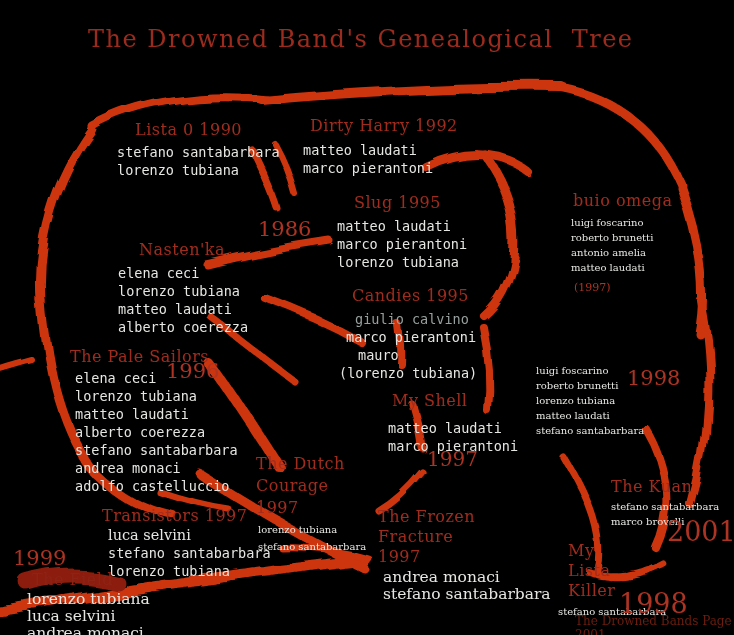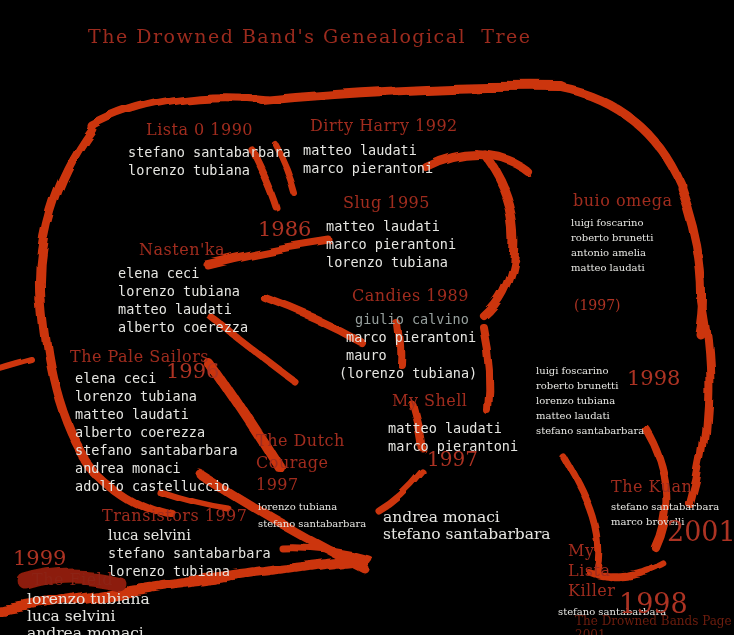--- a/index.html
+++ b/index.html
@@ -5,36 +5,36 @@
   :root{
     --bg:#000000; --band:#a02c1e; --year:#ad3323; --title:#9c2b1e;
     --member:#e6e6e2; --member_gray:#97a09e; --footer:#6e1d0e;
     --stroke:#cc3510; --stroke_dark:#8c1c08;
   }
   html,body{margin:0;padding:0;}
   body{width:734px;height:635px;background:var(--bg);position:relative;overflow:hidden;
        font-family:"Liberation Serif", serif;}
   svg.rose{position:absolute;left:0;top:0;z-index:1;}
   .txt{position:absolute;z-index:2;}
-  .page-title{font-family:"DejaVu Serif", serif;font-size:19px;color:var(--title);
+  .page-title{font-family:"DejaVu Serif", serif;font-size:24px;color:var(--title);
       letter-spacing:1.5px;white-space:pre;}
   .band{position:absolute;z-index:2;}
   .bname{font-family:"DejaVu Serif", serif;font-size:16px;color:var(--band);
       letter-spacing:.5px;line-height:19px;}
   .mlist{margin-top:4px;}
   .mlist.mono{font-family:"DejaVu Sans Mono", monospace;font-size:13.5px;
       line-height:18px;color:var(--member);}
   .mlist.serif{font-family:"DejaVu Serif", serif;font-size:10px;line-height:15px;
       color:var(--member);}
   .mlist.serif.big{font-size:15.5px;line-height:17px;}
   .m.gray{color:var(--member_gray);}
   .m.serifline{font-family:"DejaVu Serif", serif;font-size:14.5px;line-height:17px;}
   .m.monoline{font-family:"DejaVu Sans Mono", monospace;font-size:13.5px;line-height:18px;}
   .yr{position:absolute;z-index:2;font-family:"DejaVu Serif", serif;color:var(--year);}
-  .yr.s16{font-size:14px;margin-top:16px;} .yr.s20{font-size:20px;} .yr.s21{font-size:21px;} .yr.s27{font-size:27px;}
+  .yr.s16{font-size:11px;} .yr.s20{font-size:20px;} .yr.s21{font-size:21px;} .yr.s27{font-size:27px;}
   .footer{font-family:"DejaVu Serif", serif;font-size:12px;color:var(--footer);}
   path.st{fill:none;stroke:var(--stroke);stroke-linecap:round;}
   path.st.dark{stroke:var(--stroke_dark);}
   path.st.dash{stroke-dasharray:5 3;}
 </style>
 </head>
 <body>
 
 <svg class="rose" width="734" height="635" viewBox="0 0 734 635">
   <defs>
@@ -75,37 +75,37 @@
     <path class="st" stroke-width="10" d="M 213,368 C 236,400 258,434 278,466"></path>
     <path class="st" stroke-width="9" d="M 200,474 C 252,508 308,540 364,568"></path>
     <path class="st" stroke-width="7" d="M 420,470 C 405,489 391,501 377,509"></path>
     <path class="st" stroke-width="8" d="M 483,327 C 489,355 491,383 488,411"></path>
     <path class="st" stroke-width="7" d="M 160,492 C 184,500 208,506 228,509"></path>
   </g>
 </svg>
 
 <div class="txt page-title" style="left:88px;top:25px">The Drowned Band's Genealogical  Tree</div>
 
-<div class="band" style="left:128px;top:120px">
+<div class="band" style="left:117px;top:120px">
   <div class="bname" style="margin-left:18px">Lista 0 1990</div>
   <div class="mlist mono">
     <div class="m">stefano santabarbara</div>
     <div class="m">lorenzo tubiana</div>
   </div>
 </div>
 
 <div class="band" style="left:303px;top:116px">
   <div class="bname" style="margin-left:7px">Dirty Harry 1992</div>
   <div class="mlist mono" style="margin-top:6px">
     <div class="m">matteo laudati</div>
     <div class="m">marco pierantoni</div>
   </div>
 </div>
 
-<div class="band" style="left:326px;top:193px">
+<div class="band" style="left:337px;top:193px">
   <div class="bname" style="margin-left:17px">Slug 1995</div>
   <div class="mlist mono" style="margin-top:5px">
     <div class="m">matteo laudati</div>
     <div class="m">marco pierantoni</div>
     <div class="m">lorenzo tubiana</div>
   </div>
 </div>
 
 <div class="band" style="left:571px;top:191px">
   <div class="bname" style="margin-left:2px">buio omega</div>
@@ -123,25 +123,25 @@
   <div class="mlist mono" style="margin-top:5px">
     <div class="m">elena ceci</div>
     <div class="m">lorenzo tubiana</div>
     <div class="m">matteo laudati</div>
     <div class="m">alberto coerezza</div>
   </div>
 </div>
 <div class="yr s21" style="left:258px;top:217px">1986</div>
 
 <div class="band" style="left:339px;top:286px">
-  <div class="bname" style="margin-left:13px">Candies 1989</div>
+  <div class="bname" style="margin-left:13px">Candies 1995</div>
   <div class="mlist mono" style="margin-top:5px">
     <div class="m gray" style="margin-left:16px">giulio calvino</div>
     <div class="m" style="margin-left:7px">marco pierantoni</div>
-    <div class="m" style="margin-left:7px">mauro</div>
+    <div class="m" style="margin-left:19px">mauro</div>
     <div class="m">(lorenzo tubiana)</div>
   </div>
 </div>
 
 <div class="band" style="left:70px;top:347px">
   <div class="bname">The Pale Sailors</div>
   <div class="mlist mono" style="margin-top:3px;margin-left:5px">
     <div class="m">elena ceci</div>
     <div class="m">lorenzo tubiana</div>
     <div class="m">matteo laudati</div>
@@ -166,38 +166,39 @@
 
 <div class="band" style="left:388px;top:391px">
   <div class="bname" style="margin-left:4px">My Shell</div>
   <div class="mlist mono" style="margin-top:9px">
     <div class="m">matteo laudati</div>
     <div class="m">marco pierantoni</div>
   </div>
 </div>
 <div class="yr s20" style="left:427px;top:447px">1997</div>
 
-<div class="band" style="left:256px;top:430px">
+<div class="band" style="left:256px;top:453px">
   <div class="bname" style="width:112px;line-height:22px">The Dutch Courage 1997</div>
   <div class="mlist serif" style="margin-top:2px;margin-left:2px;line-height:17px">
     <div class="m">lorenzo tubiana</div>
     <div class="m">stefano santabarbara</div>
   </div>
 </div>
 
 <div class="band" style="left:102px;top:506px">
   <div class="bname">Transistors 1997</div>
   <div style="margin-top:2px;margin-left:6px">
     <div class="m serifline" style="color:var(--member)">luca selvini</div>
     <div class="m monoline" style="color:var(--member)">stefano santabarbara</div>
     <div class="m monoline" style="color:var(--member)">lorenzo tubiana</div>
   </div>
 </div>
 
 <div class="band" style="left:378px;top:507px">
+  <div class="bname" style="width:120px;line-height:20px">The Frozen Fracture 1997</div>
   <div class="mlist serif big" style="margin-top:2px;margin-left:5px">
     <div class="m">andrea monaci</div>
     <div class="m">stefano santabarbara</div>
   </div>
 </div>
 
 <div class="band" style="left:611px;top:477px">
   <div class="bname" style="">The Kuan</div>
   <div class="mlist serif" style="margin-top:3px">
     <div class="m">stefano santabarbara</div>

